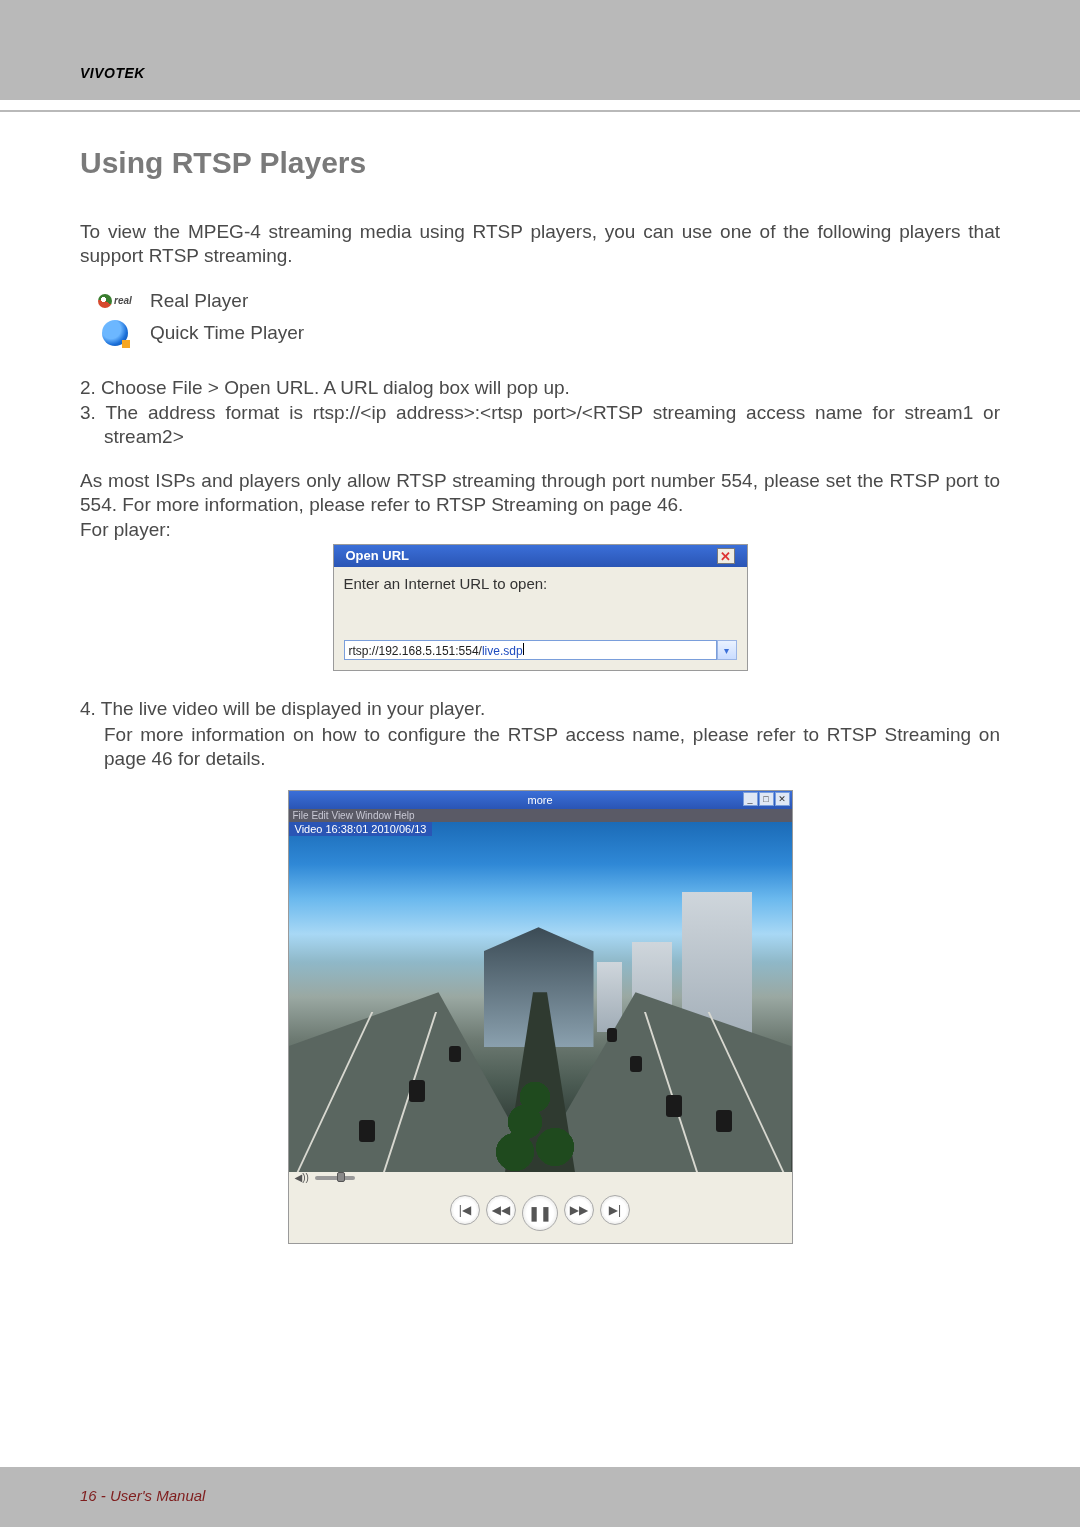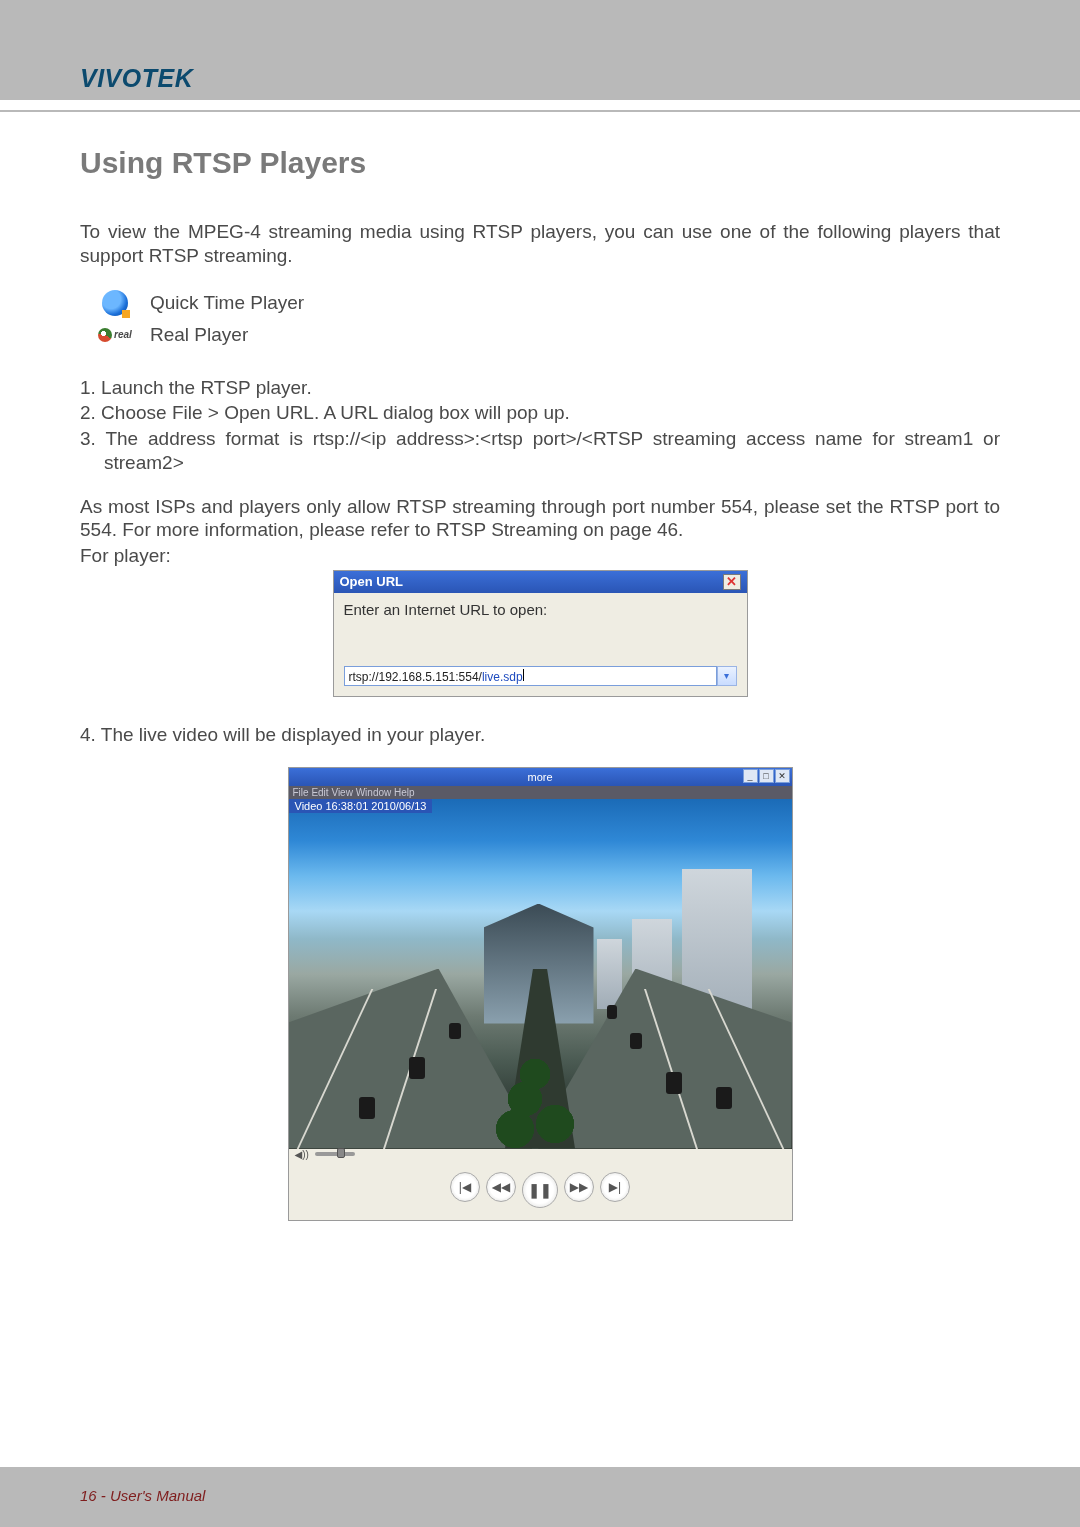--- a/index.html
+++ b/index.html
@@ -11,24 +11,24 @@
     position: relative;
     color: #4a4a4a;
   }
   .top-bar {
     width: 100%;
     height: 100px;
     background: #b9b9b9;
     padding: 64px 0 0 80px;
   }
   .brand {
-    color: #0c4a6e;
+    color: #000000;
     font-style: italic;
     font-weight: bold;
-    font-size: 25px;
+    font-size: 14px;
     letter-spacing: 0.5px;
   }
   .top-rule {
     border: none;
     border-top: 2px solid #b9b9b9;
     margin: 10px 0 0 0;
   }
   .content {
     padding: 34px 80px 0 80px;
   }
@@ -102,22 +102,22 @@
     width: 415px;
     border: 1px solid #9a9a9a;
     background: #efede3;
     font-family: Tahoma, Arial, sans-serif;
     font-size: 12px;
   }
   .open-url .titlebar {
     background: linear-gradient(#3b6fd8, #2a55b5);
     color: #fff;
     font-weight: bold;
-    padding: 3px 6px;
-    display:flex; justify-content:space-between; align-items:center;
+    padding: 3px 12px;
+    display:flex; justify-content:space-between; 
     font-size: 13px;
   }
   .open-url .x {
     width: 18px; height: 16px;
     background: #efede3;
     border: 1px solid #7a7a7a;
     color: #d33;
     display:flex; align-items:center; justify-content:center;
     font-weight: bold;
     font-size: 13px;
@@ -292,36 +292,35 @@
 <hr class="top-rule">
 
 <div class="content">
 
   <div class="section-title">Using RTSP Players</div>
 
   <div class="para">To view the MPEG-4 streaming media using RTSP players, you can use one of the following players that support RTSP streaming.</div>
 
   <div class="players">
     <div class="player-row">
-      <div class="q-wrap">
-        <div class="q-icon"></div>
-      </div>
-      <div class="player-text">Quick Time Player</div>
-    </div>
-    <div class="player-row">
       <div class="real-icon">
         <div class="swirl"></div>
           <span>real</span>
       </div>
       <div class="player-text">Real Player</div>
     </div>
+    <div class="player-row">
+      <div class="q-wrap">
+        <div class="q-icon"></div>
+      </div>
+      <div class="player-text">Quick Time Player</div>
+    </div>
   </div>
 
   <div class="ol">
-    <div class="li">1. Launch the RTSP player.</div>
     <div class="li">2. Choose File &gt; Open URL. A URL dialog box will pop up.</div>
     <div class="li">3. The address format is rtsp://&lt;ip address&gt;:&lt;rtsp port&gt;/&lt;RTSP streaming access name for stream1 or stream2&gt;</div>
   </div>
 
   <div class="para" style="margin-bottom:2px;">As most ISPs and players only allow RTSP streaming through port number 554, please set the RTSP port to 554. For more information, please refer to RTSP Streaming on page 46.</div>
   <div class="para" style="text-align:left; margin-bottom:0;">For player:</div>
 
   <div class="dialog-wrap">
     <div class="open-url">
       <div class="titlebar">
@@ -335,20 +334,21 @@
             <span>rtsp://192.168.5.151:554/</span><span class="input-highlight">live.sdp</span><span class="cursor"></span>
           </div>
           <div class="dd">▾</div>
         </div>
       </div>
     </div>
   </div>
 
   <div class="ol">
     <div class="li">4. The live video will be displayed in your player.</div>
+    <div class="li indent-cont">For more information on how to configure the RTSP access name, please refer to RTSP Streaming on page 46 for details.</div>
   </div>
 
   <div class="player-shot">
     <div class="ps-title">
       <span>more</span>
       <div class="win-ctrls">
         <span>_</span>
         <span>□</span>
         <span>✕</span>
       </div>

